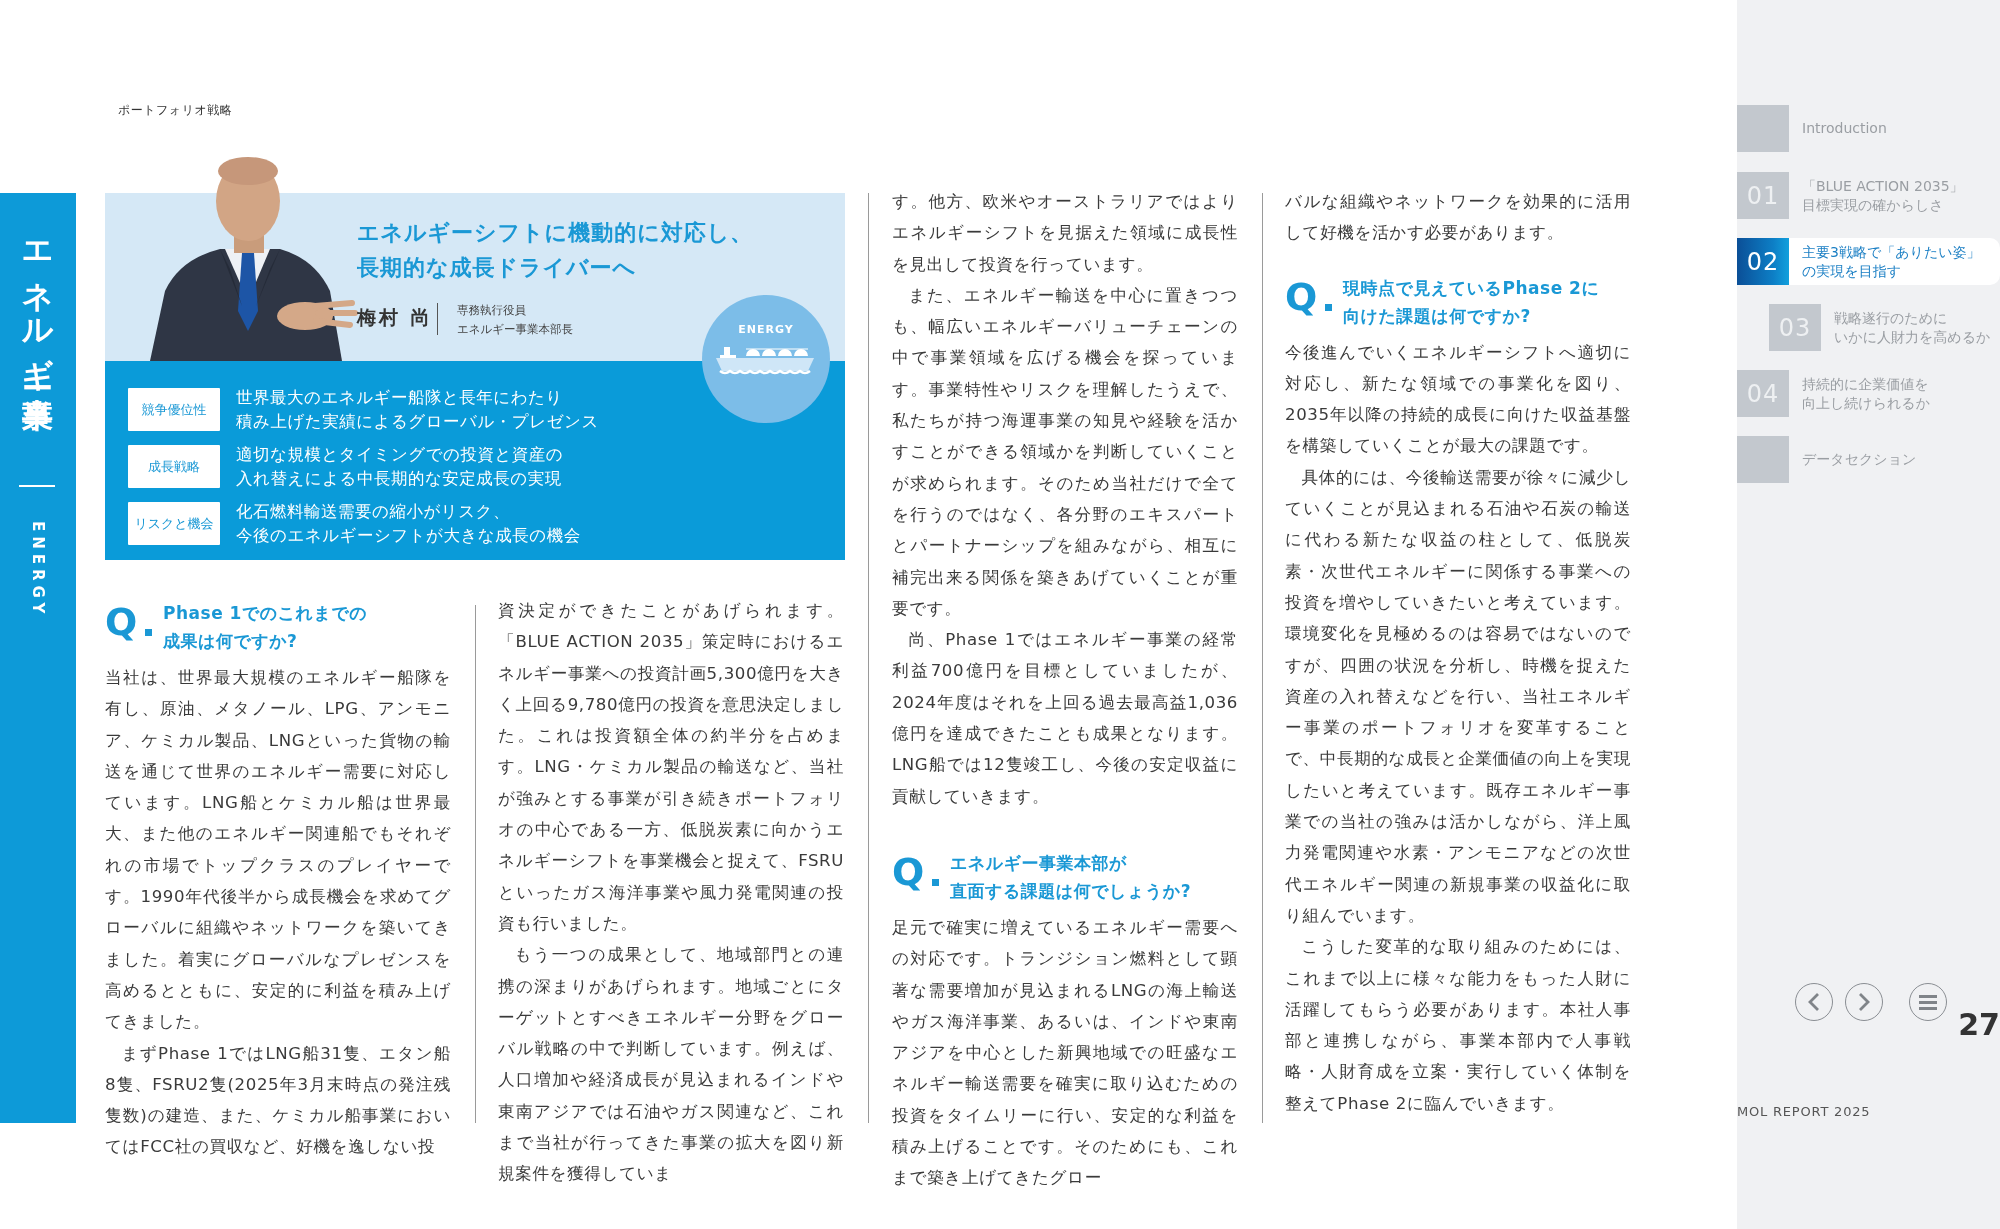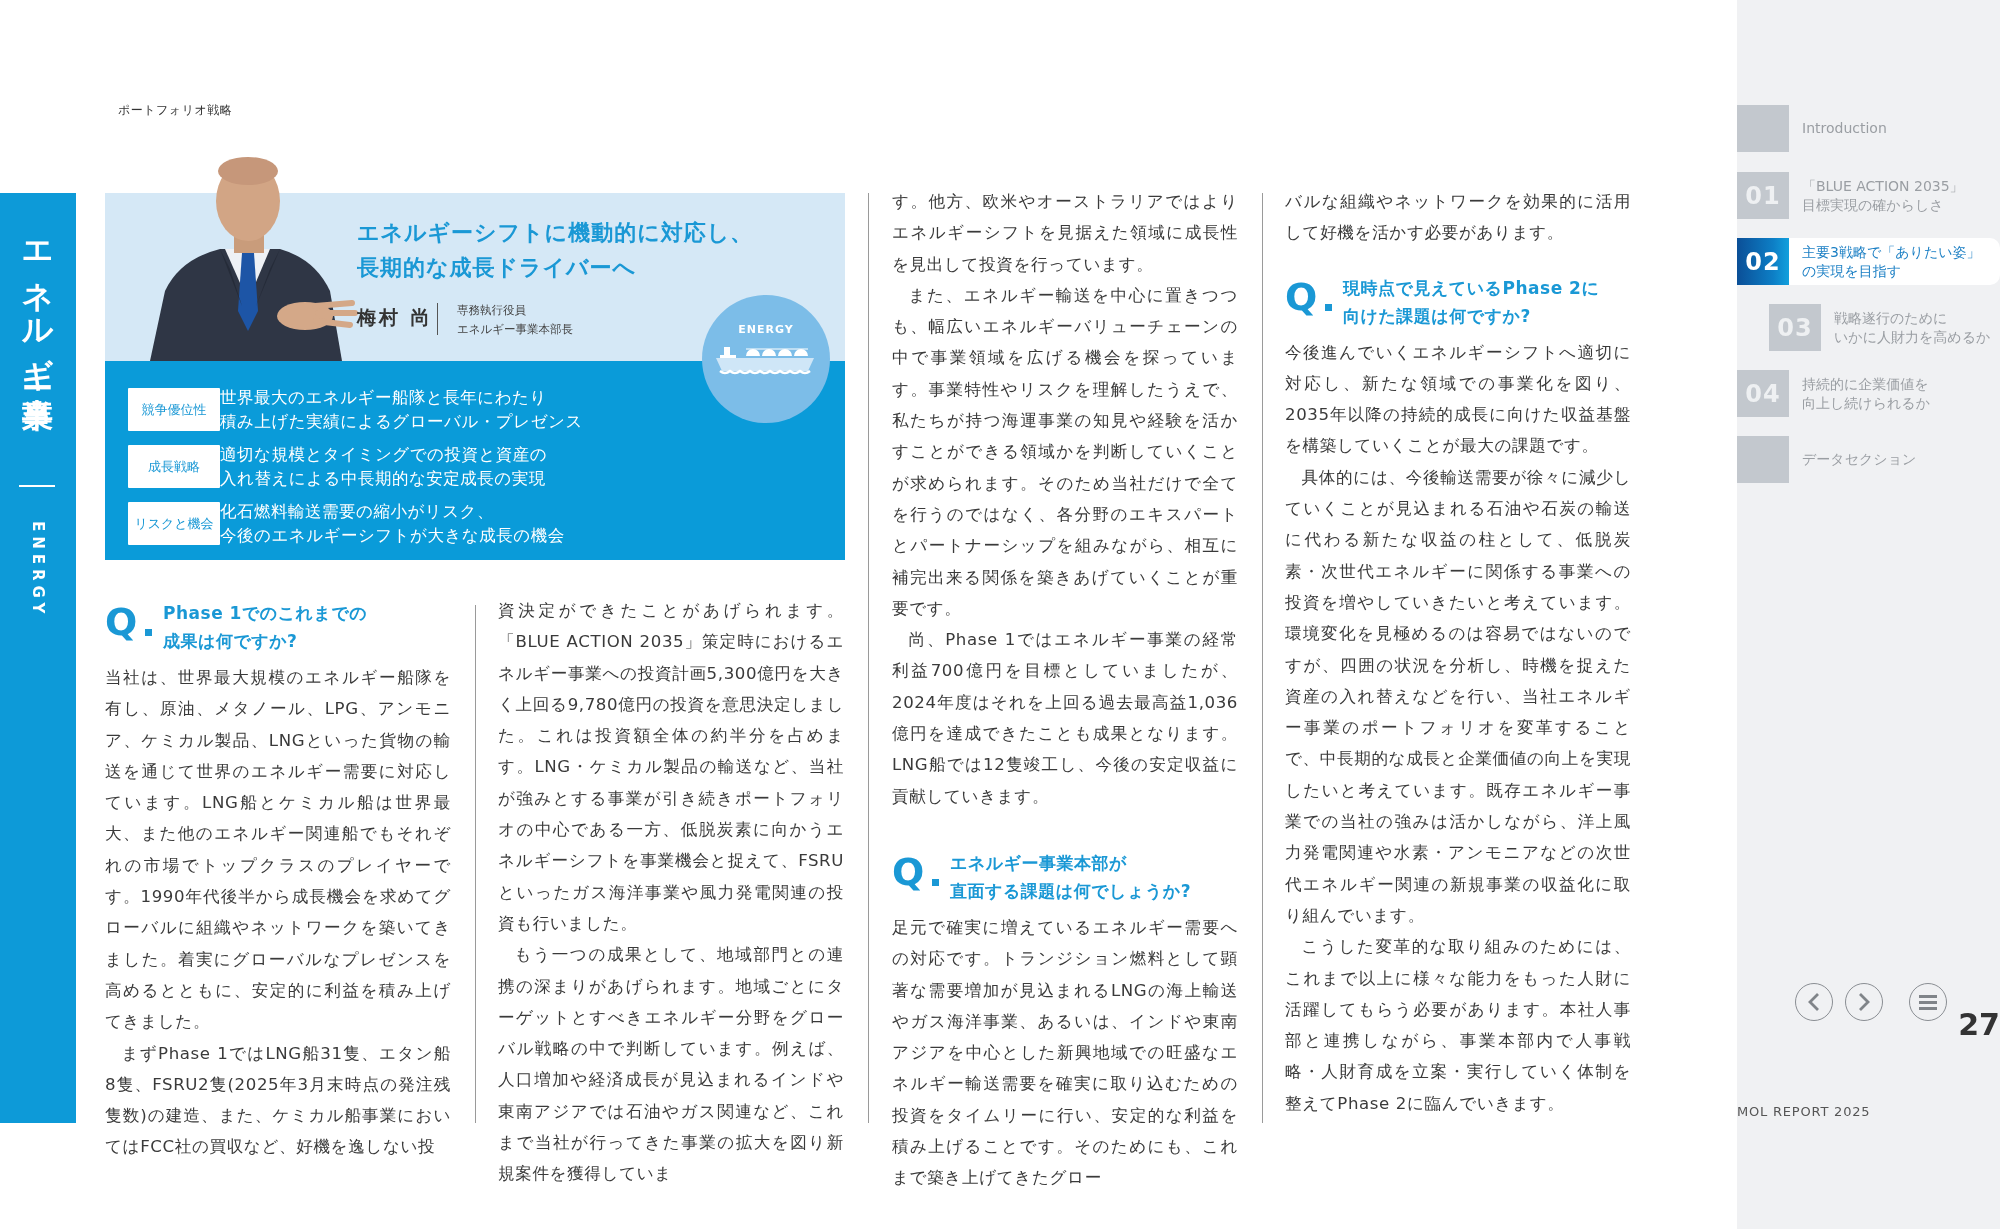--- a/index.html
+++ b/index.html
@@ -23,37 +23,37 @@
   .hero .name { position: absolute; left: 252px; top: 112px; font-size: 19px; font-weight: bold; color: #333; letter-spacing: 3px; }
   .hero .name-sep { position: absolute; left: 332px; top: 110px; width: 1px; height: 32px; background: #555; }
   .hero .title { position: absolute; left: 352px; top: 108px; font-size: 11.5px; line-height: 19px; color: #444; }
   .badge-circle { position: absolute; left: 597px; top: 102px; width: 128px; height: 128px; border-radius: 50%; background: #7cbde8; overflow: hidden; }
   .badge-circle .lbl { position: absolute; top: 28px; width: 100%; text-align: center; color: #fff; font-size: 11px; font-weight: bold; letter-spacing: 1px; }
   .badge-circle svg { position: absolute; left: 14px; top: 46px; }
 
   .rows { position: absolute; left: 23px; top: 188px; }
   .row { position: relative; height: 57px; display: flex; align-items: center; }
   .row .tag { width: 92px; height: 43px; background: #fff; border-radius: 1px; color: #1a98d5; font-size: 13px; display: flex; align-items: center; justify-content: center; }
-  .row .txt { color: #fff; font-size: 16.5px; line-height: 24px; letter-spacing: 0.5px; }
+  .row .txt { margin-left: 16px; color: #fff; font-size: 16.5px; line-height: 24px; letter-spacing: 0.5px; }
 
   
   .col { position: absolute; width: 346px; font-size: 16.6px; line-height: 31.3px; color: #3a3a3a; letter-spacing: 0.6px; text-align: justify; }
   .col p { margin: 0; }
   .col p.indent { text-indent: 1em; }
   .divider { position: absolute; width: 1px; background: #9a9a9a; }
 
   .q { position: relative; padding-left: 58px; min-height: 62px; margin-bottom: 2px; }
   .q .qmark { position: absolute; left: 0; top: 4px; font-size: 38px; line-height: 40px; font-weight: bold; color: #1a98d5; }
   .q .qdot { position: absolute; left: 40px; top: 31px; width: 7px; height: 7px; background: #1a98d5; }
   .q .qtext { font-size: 17px; line-height: 28px; color: #1a98d5; font-weight: bold; letter-spacing: 0.5px; padding-top: 1px; }
 
   
   .rnav { position: absolute; left: 1737px; top: 0; width: 263px; height: 1229px; background: #f0f1f3; }
   .nav-item { position: absolute; left: 0; width: 263px; height: 47px; display: flex; align-items: center; }
-  .nav-item .num { width: 52px; height: 47px; background: #c3c8ce; color: #eef0f2; display: flex; align-items: center; justify-content: center; font-size: 24px; font-weight: bold; letter-spacing: 1px; }
+  .nav-item .num { width: 52px; height: 47px; background: #c3c8ce; color: #eef0f2; display: flex; align-items: center; justify-content: center; font-size: 24px; font-weight: normal; letter-spacing: 1px; }
   .nav-item .lbl { margin-left: 13px; font-size: 14px; line-height: 19px; color: #9a9ea3; }
   .nav-item.active { background: #ffffff; border-radius: 10px; }
   .nav-item.active .num { background: linear-gradient(90deg, #0b4f97, #0d7fc6 70%, #12a0dd); color: #fff; }
   .nav-item.active .lbl { color: #1b7fc4; }
 
   .nav-btns { position: absolute; top: 983px; left: 58px; display: flex; }
   .circ-btn { width: 38px; height: 38px; border: 1.5px solid #8a8e93; border-radius: 50%; display: flex; align-items: center; justify-content: center; margin-right: 12px; }
   .circ-btn.menu { margin-left: 14px; }
   .page-num { position: absolute; top: 1007px; left: 0; width: 263px; text-align: right; font-size: 30px; font-weight: bold; color: #333; }
   .report { position: absolute; top: 1104px; left: 0; width: 263px; text-align: left; font-size: 13px; color: #555; letter-spacing: 0.8px; }

